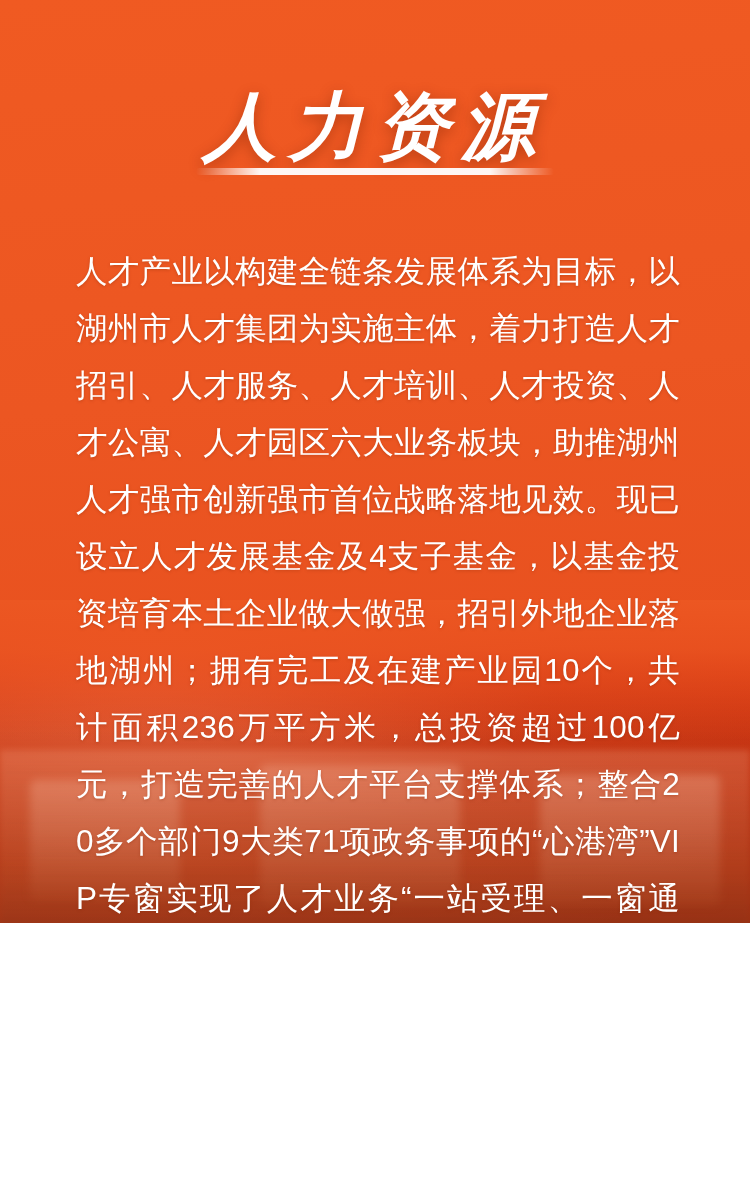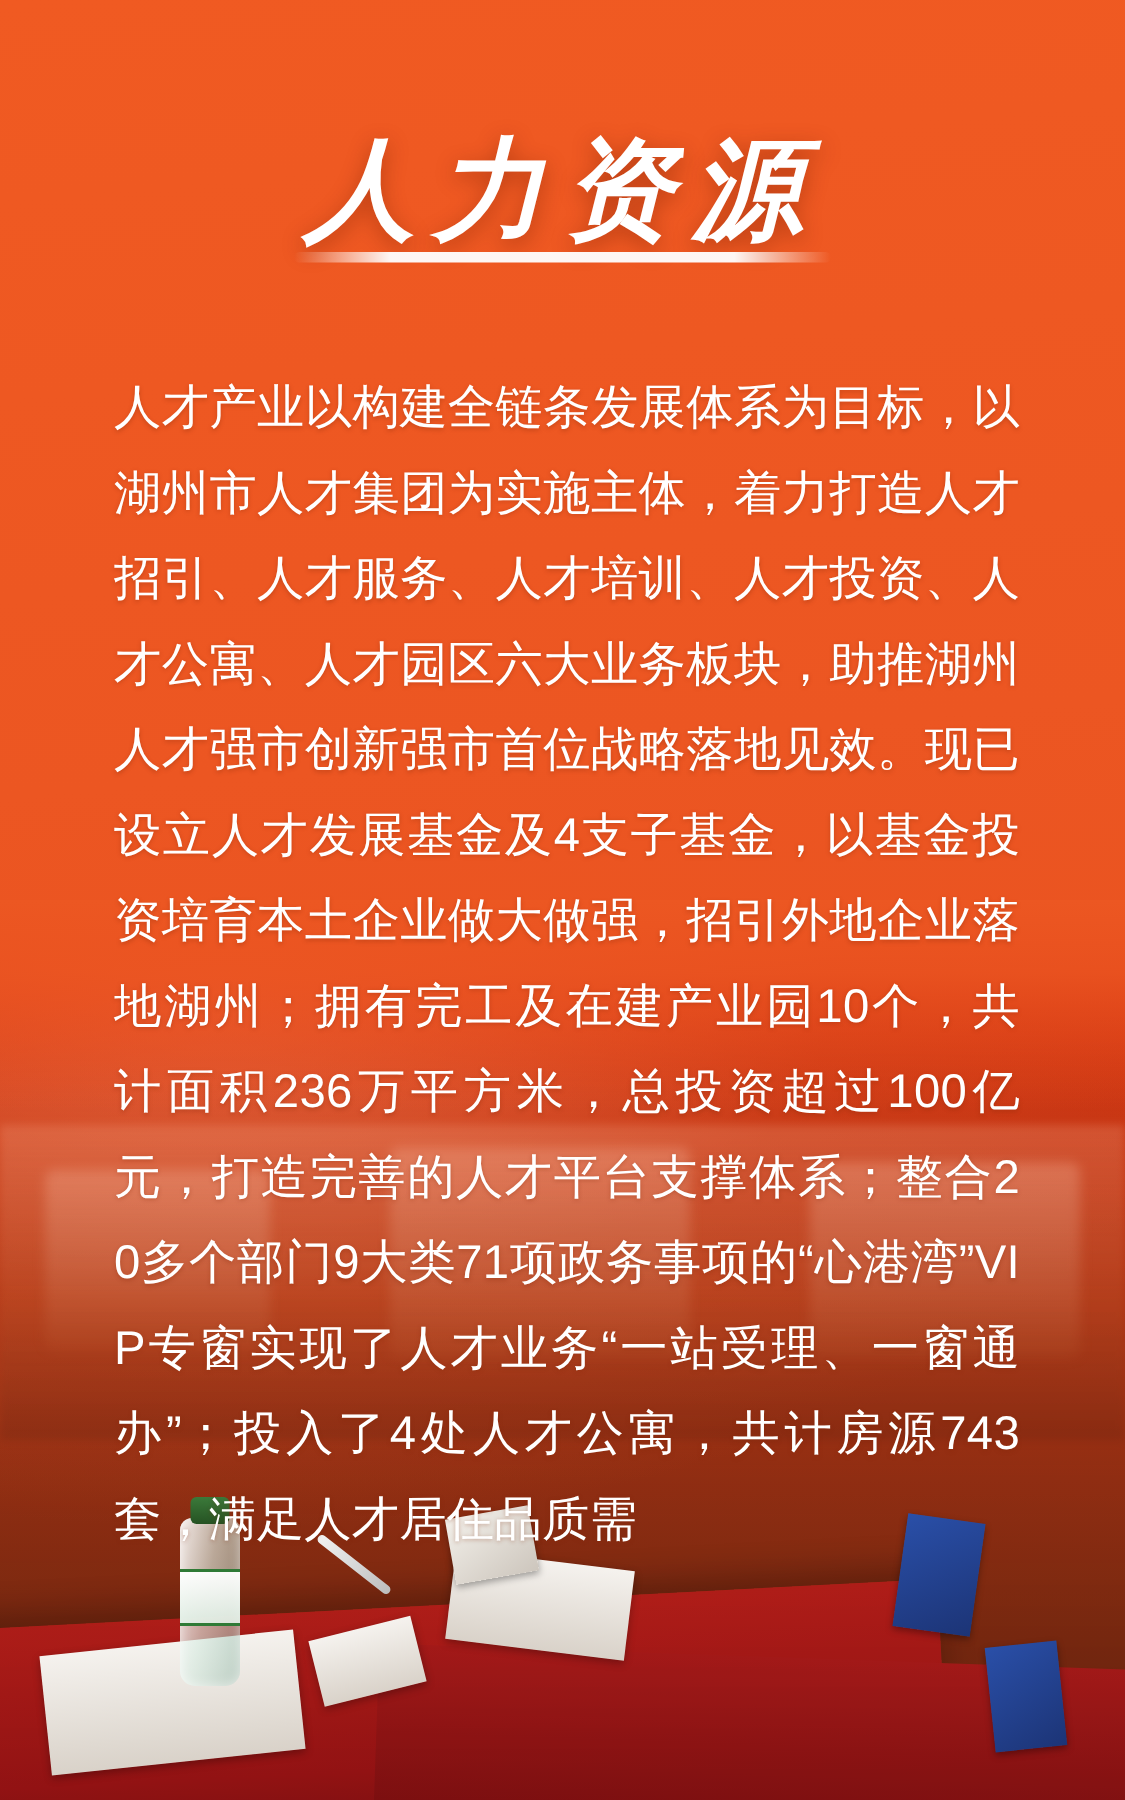--- a/index.html
+++ b/index.html
@@ -7,21 +7,21 @@
     margin: 0;
     padding: 0;
     background: #ffffff;
   }
   body {
     font-family: "Liberation Sans", "DejaVu Sans", sans-serif;
   }
   .poster {
     position: relative;
     width: 750px;
-    height: 1200px;
+    height: 923px;
     overflow: hidden;
     background: #0f766e;
   }
   
   .bg-base {
     position: absolute;
     inset: 0;
     background: linear-gradient(175deg, #f05a22 0%, #ec5622 42%, #e8511f 70%, #d94a1c 100%);
   }
   

